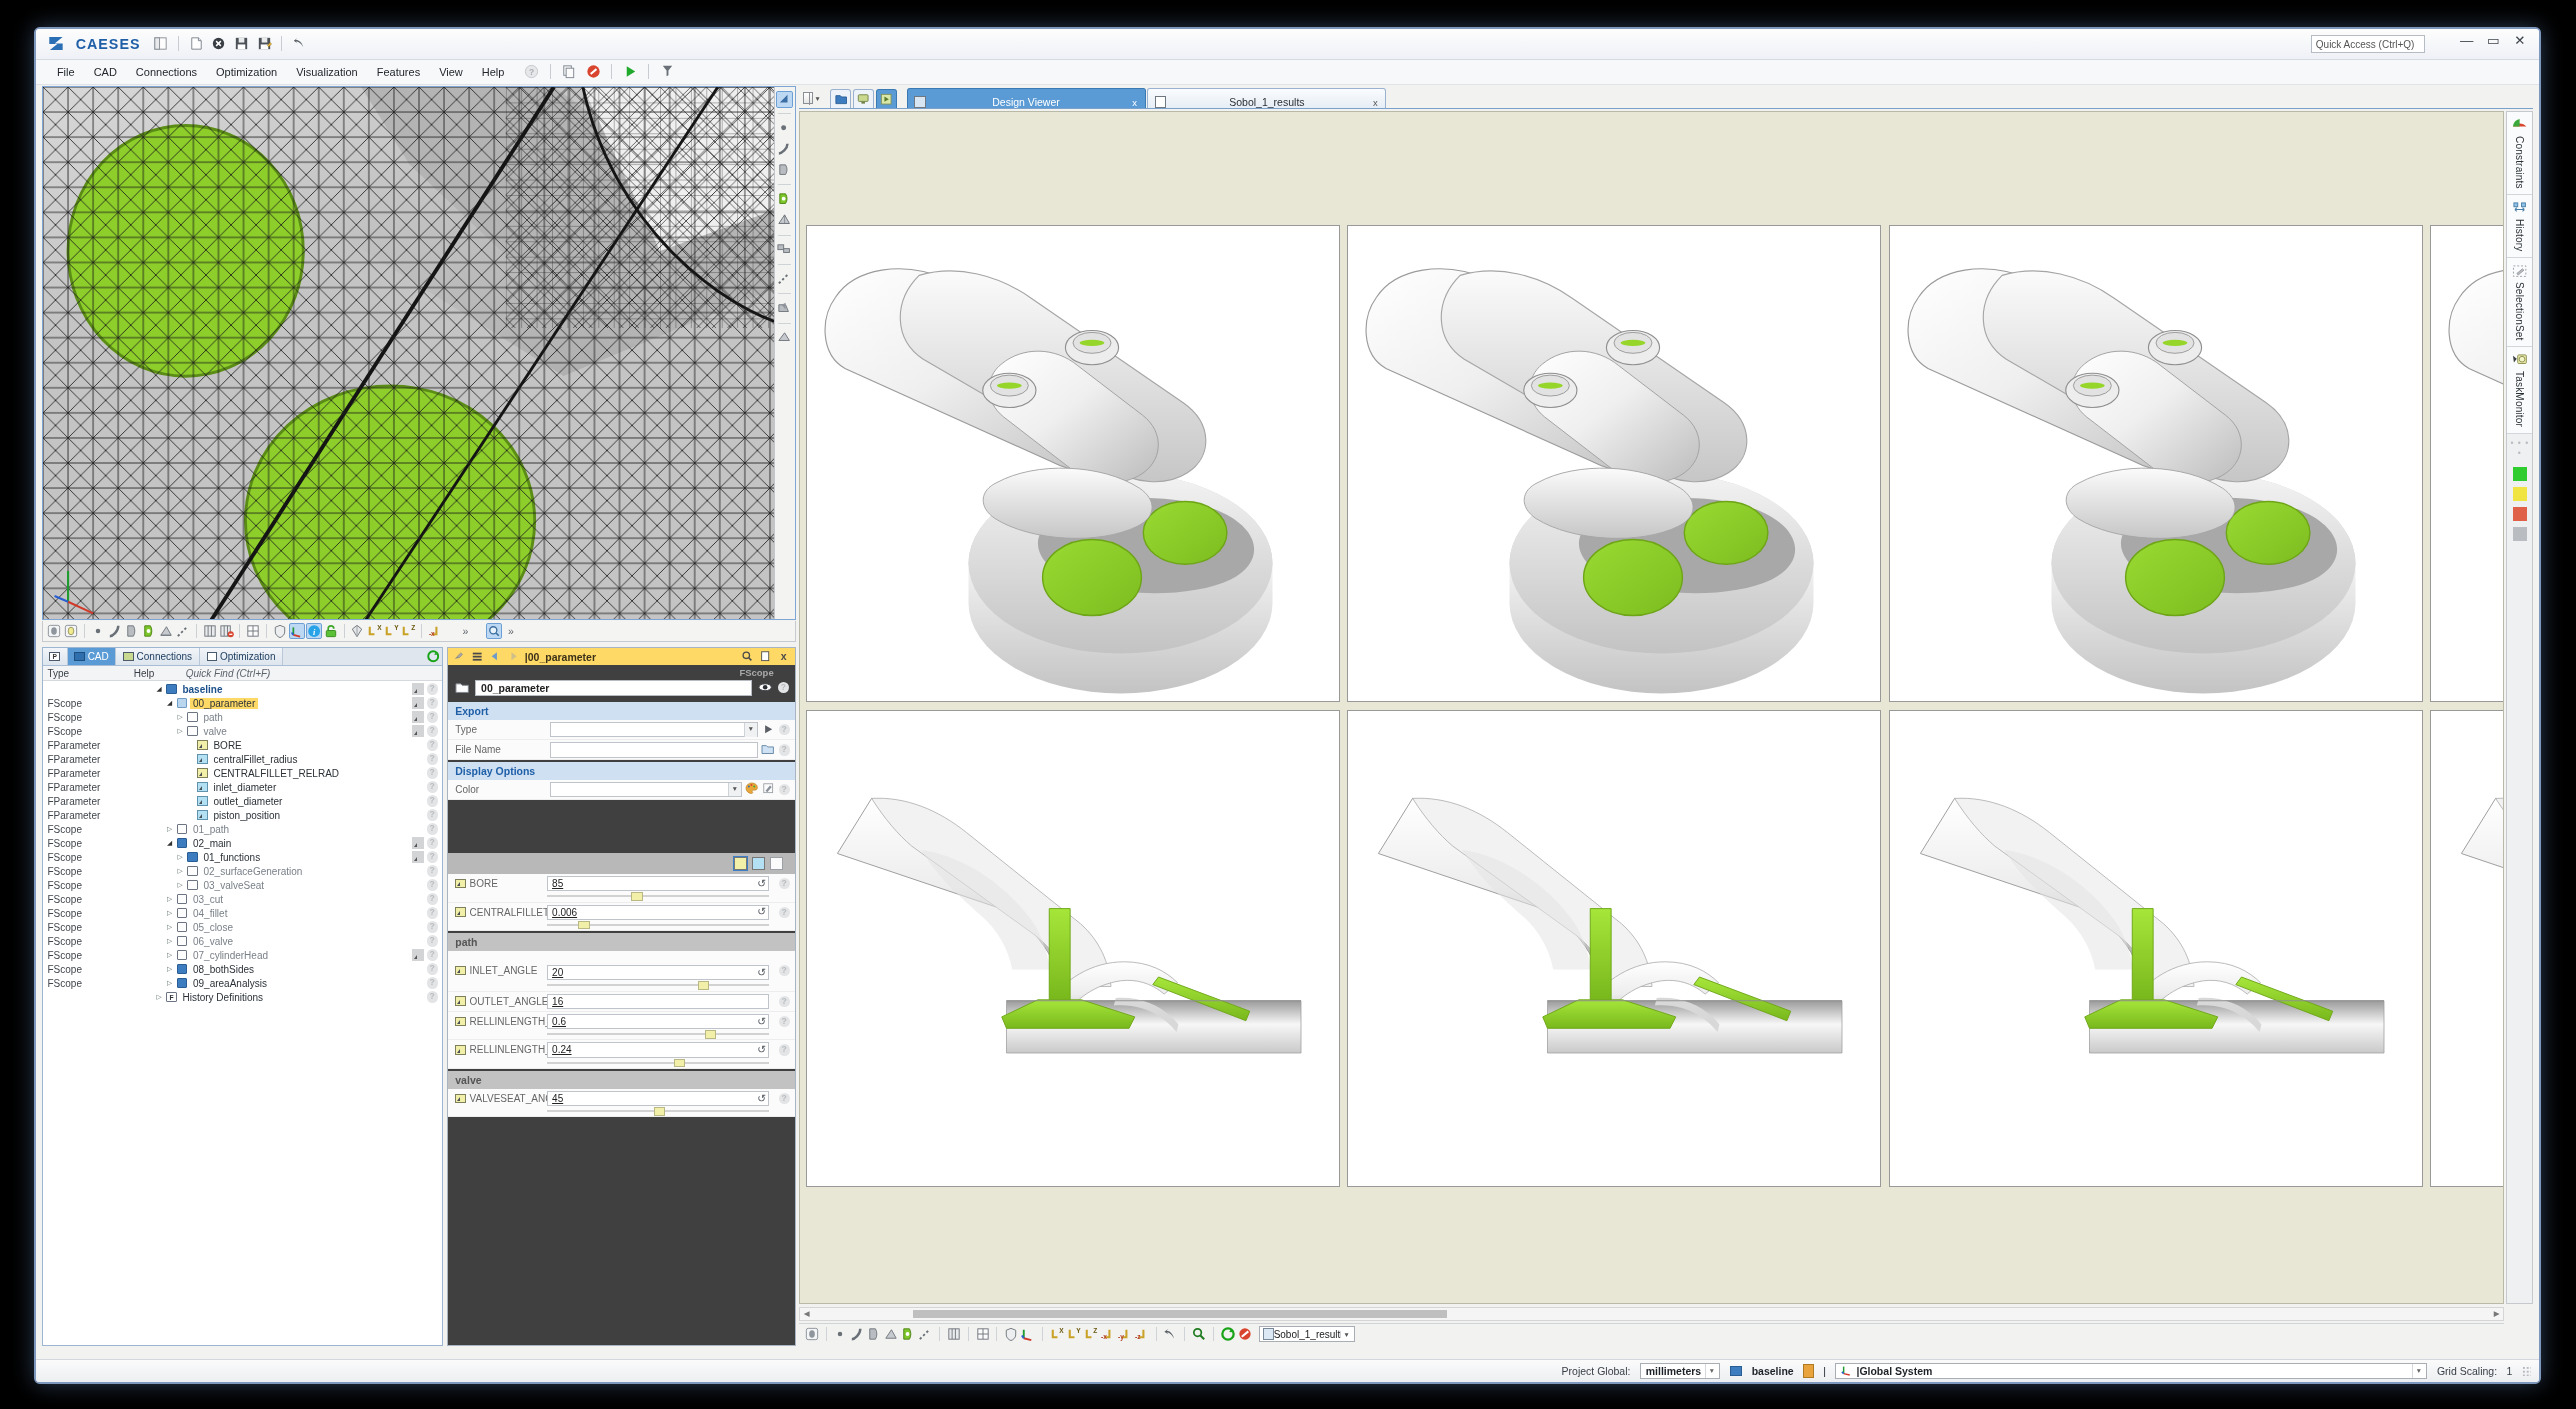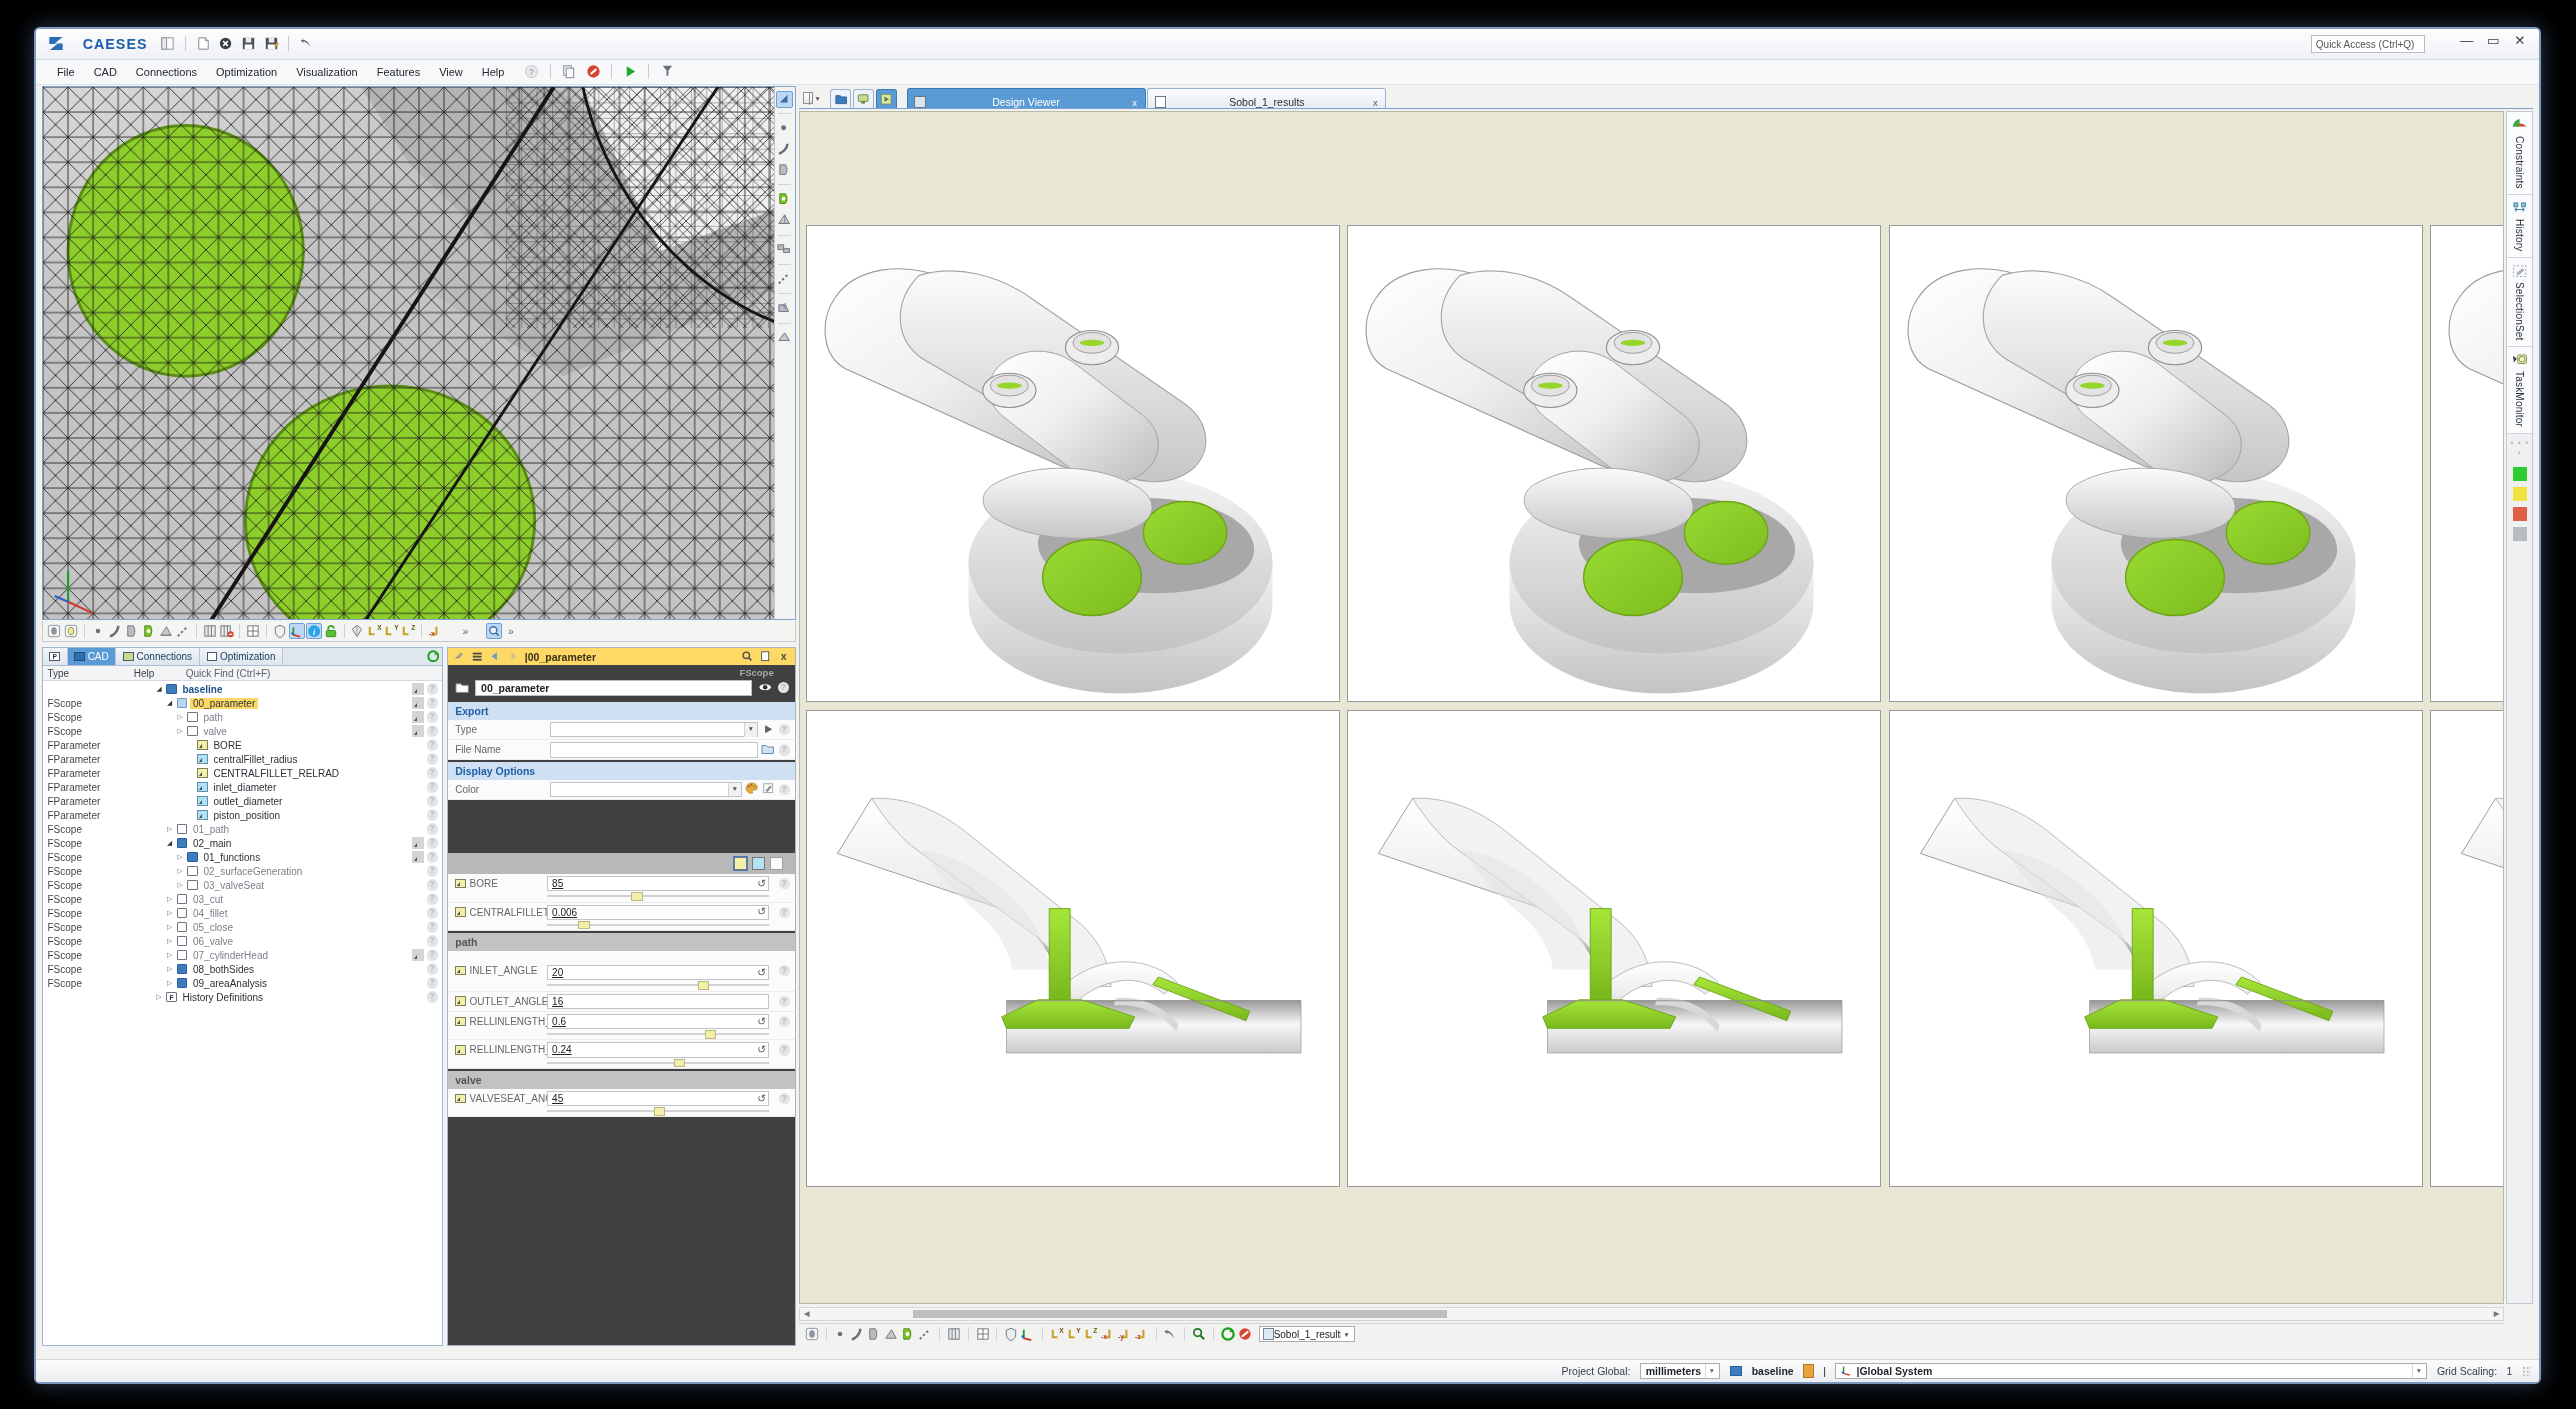--- a/index.html
+++ b/index.html
@@ -18,21 +18,21 @@
   }
   #winInner { position:absolute; inset:0; background:#f2f2f0; }
 
   
   .titlebar {
     position:absolute; left:0; top:0; right:0; height:30.5px;
     background:linear-gradient(#fdfdfd,#eef1f6);
     border-bottom:1px solid #d6dbe2;
     display:flex; align-items:center; padding:0 5.7px;
   }
-  .logo { display:flex; align-items:center; gap:20px; margin-left:7.6px; margin-right:9px;}
+  .logo { display:flex; align-items:center; gap:13px; margin-left:7.6px; margin-right:9px;}
   .logo .mark{
     width:13.4px;height:13.4px;background:#2a6fb5;
     clip-path:polygon(0 0,100% 0,40% 48%,100% 48%,100% 100%,0 100%,60% 52%,0 52%);
   }
   .logo .txt{ font:bold 14.3px "Liberation Sans",sans-serif; color:#1f5fa8; letter-spacing:1px;}
   .tb-ico { width:17px;height:17px;margin:0 2.9px; position:relative; cursor:pointer; }
   .sep-v { width:1px;height:15.3px;background:#c8ccd2; margin:0 5.7px; }
 
   .quickaccess {
     position:absolute; right:114px; top:5.7px; width:114px; height:18px;
@@ -95,21 +95,21 @@
   .tt .sq{ width:10.5px;height:9.5px;border:1px solid #4a5a6b; background:#fff; display:inline-block;}
   .tt.sel .sq{ background:#2f6fad; border-color:#1d4e7d;}
   .tree-refresh { margin-left:auto; width:17px; display:flex; align-items:center; justify-content:center;}
 
   .tree-header {
     height:15.3px; background:#f3f4f6; border-bottom:1px solid #d5d9de;
     display:flex; font-size:10px; color:#3a3f45; align-items:center;
   }
   .th-type{ width:91px; padding-left:4.8px;}
   .th-name{ width:52px;}
-  .th-find{ flex:1; color:#5c636b;}
+  .th-find{ flex:1; color:#5c636b;font-style:italic;}
 
   .tree-body { position:absolute; left:0; right:0; top:34px; bottom:0; overflow:hidden; background:#fff;}
   .trow {
     height:14px; display:flex; align-items:center; font-size:10px;
     color:#2b3137; position:relative;
   }
   .trow.sel .nm { background:#ffd966; }
   .t-type{ width:91px; padding-left:4.8px; color:#41464c; }
   .t-tree{ flex:1; display:flex; align-items:center; gap:2.9px;}
   .arrow { width:8.6px; font-size:6.7px; color:#566; display:inline-block; text-align:center;}

